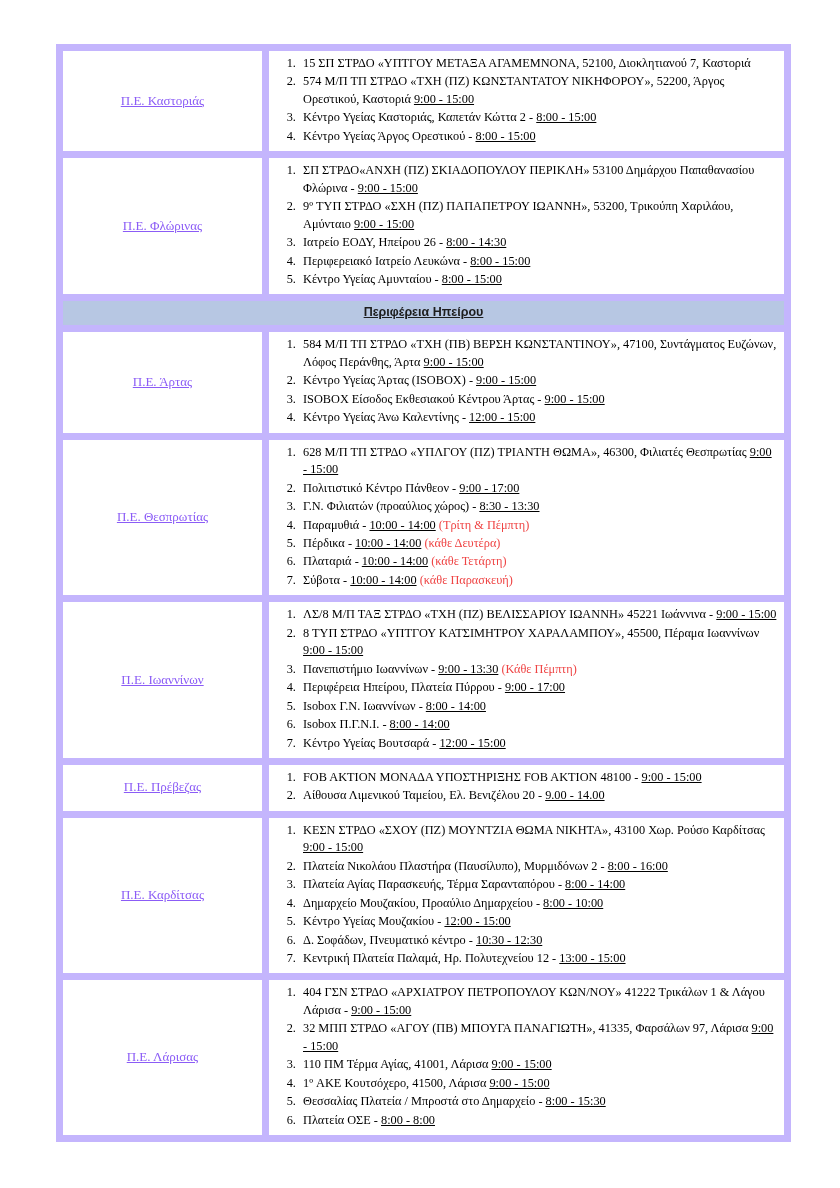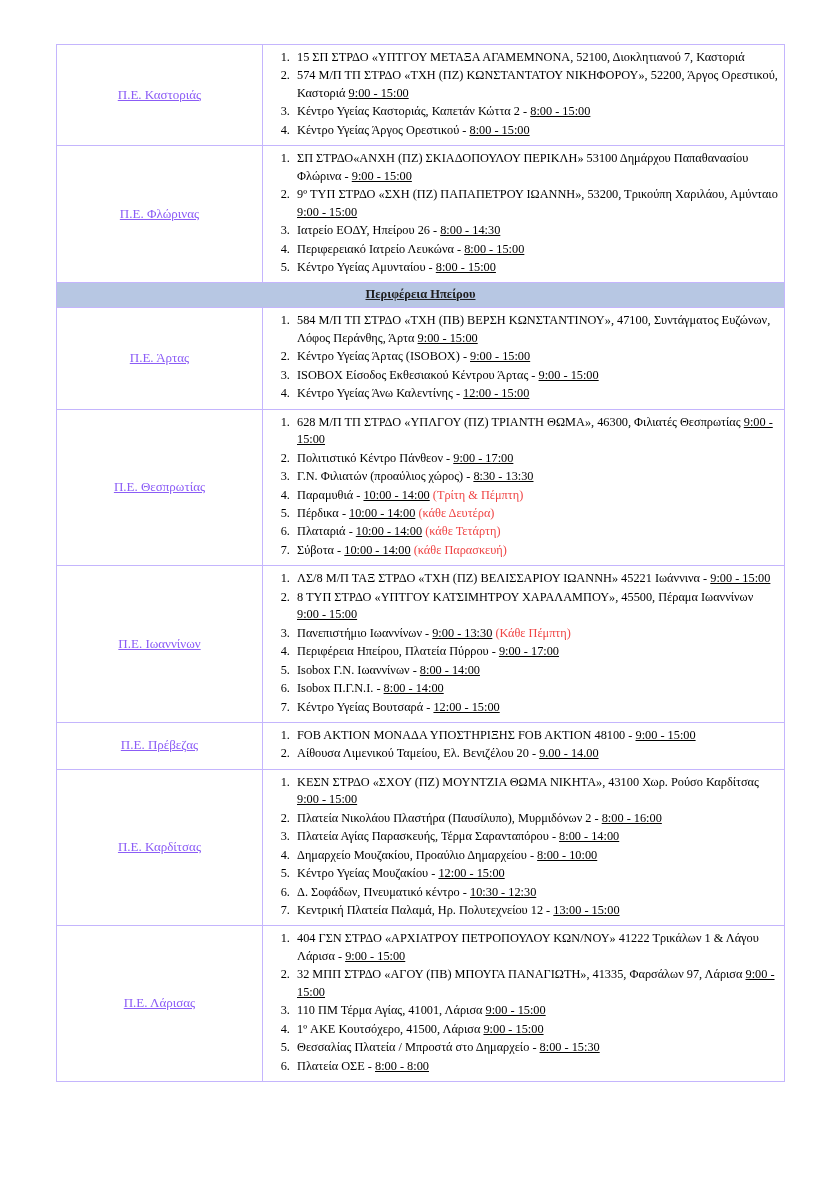--- a/index.html
+++ b/index.html
@@ -19,38 +19,38 @@
     height: 1188px;
     box-sizing: border-box;
     padding: 44px 56px 40px 56px;
   }
   table.doc-table {
     width: 100%;
     border-collapse: collapse;
     table-layout: fixed;
   }
   table.doc-table td {
-    border: 1px solid #c4b5fd;
+    border: 7px solid #c4b5fd;
     vertical-align: middle;
     padding: 4px 6px 5px 6px;
   }
   col.label-col { width: 206px; }
   col.content-col { width: 522px; }
 
   .region-cell {
     background: #b7c7e3;
     text-align: center;
     font-weight: bold;
     font-size: 12.5px;
     color: #1d1d1d;
     padding: 3px 6px 4px 6px;
   }
   .region-cell .region-label {
     text-decoration: underline;
-    font-family: Liberation Serif, serif;
+    font-family: Liberation Sans, sans-serif;
   }
   .unit-label {
     text-align: center;
     color: #8b5cf6;
     font-size: 13px;
     font-family: "Liberation Serif", serif;
   }
   .unit-label span {
     text-decoration: underline;
   }

